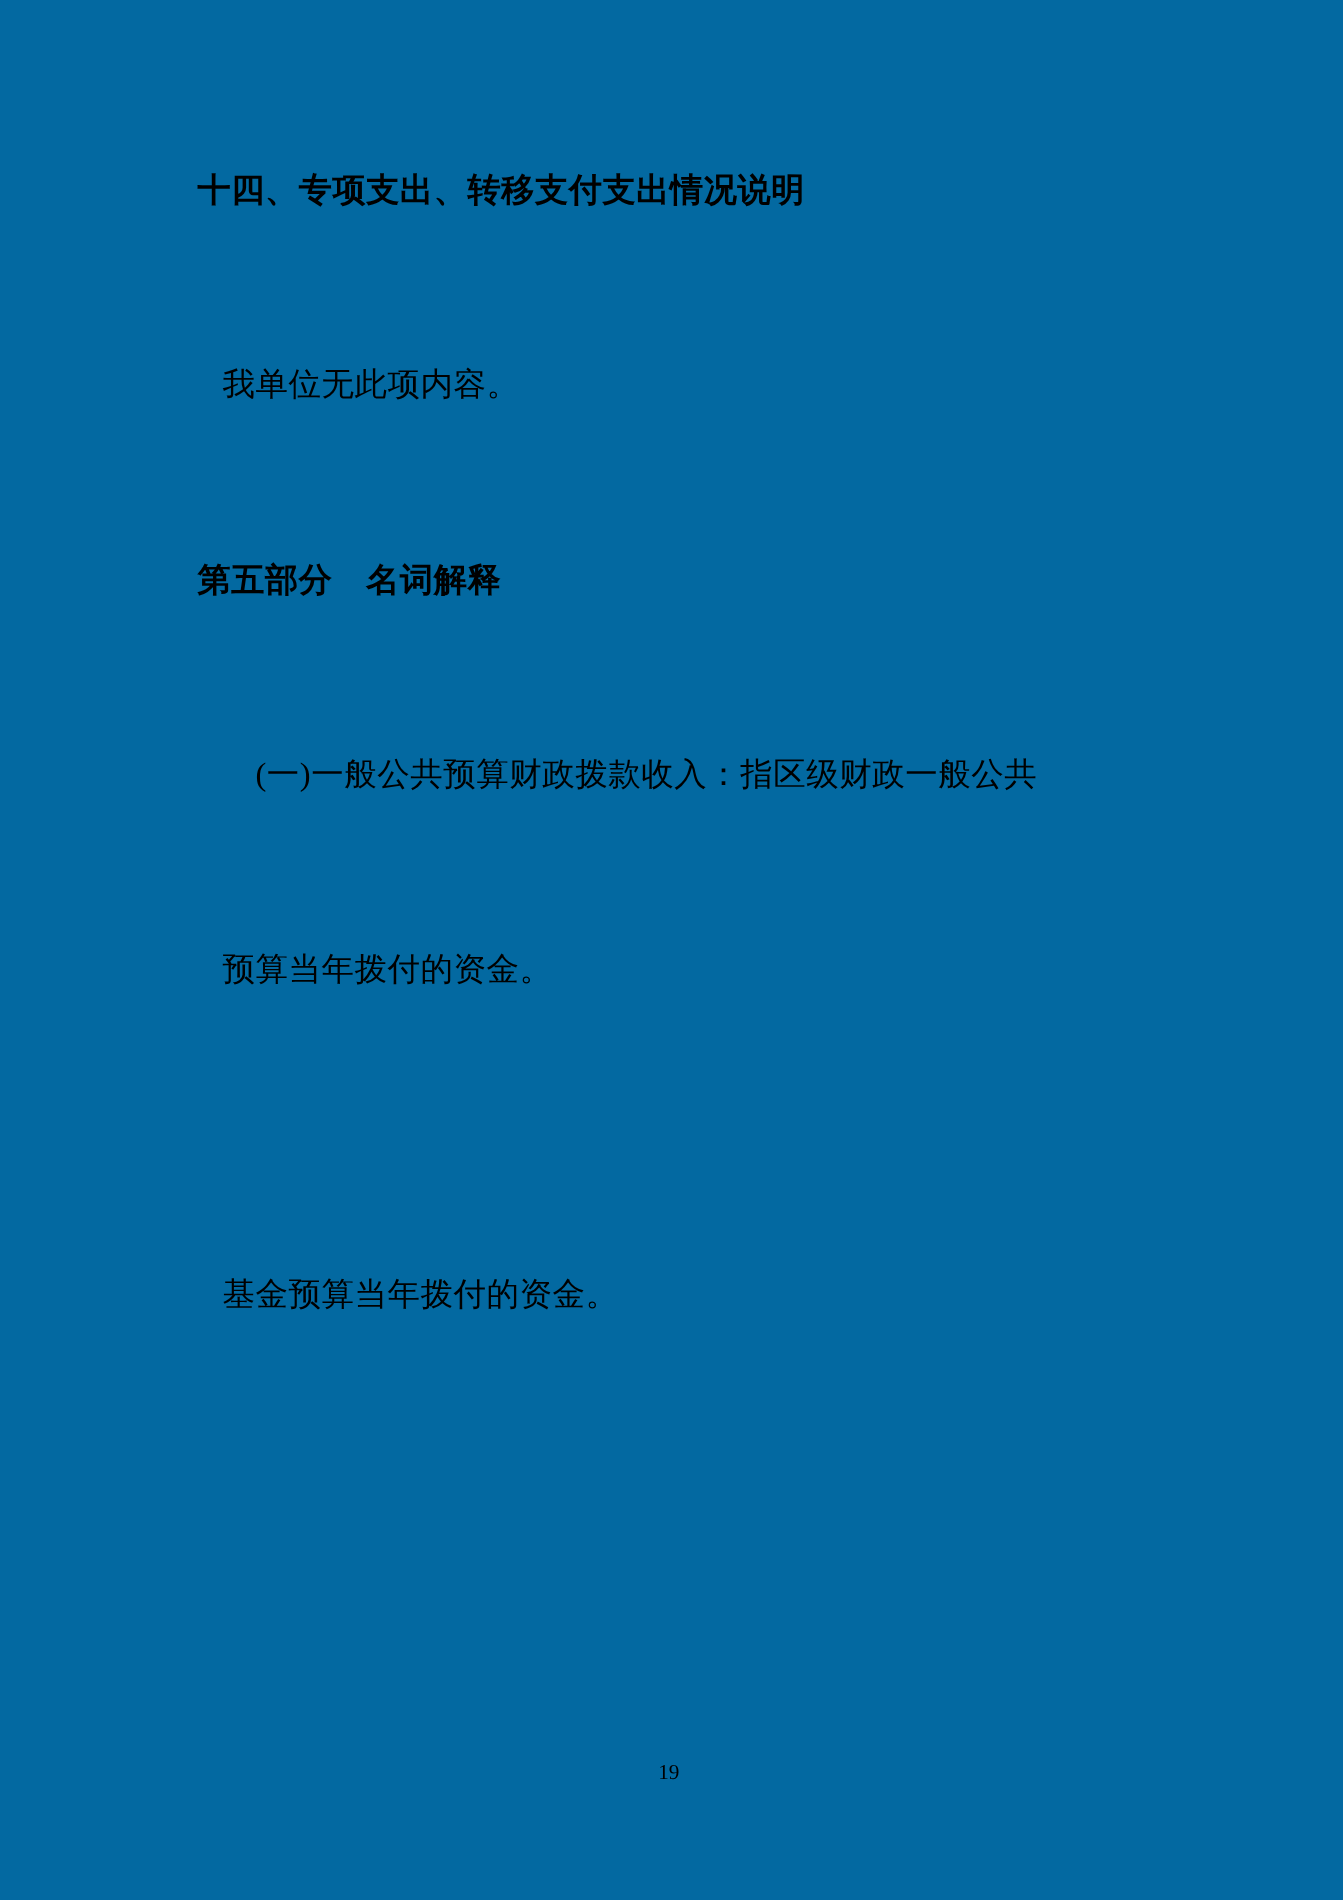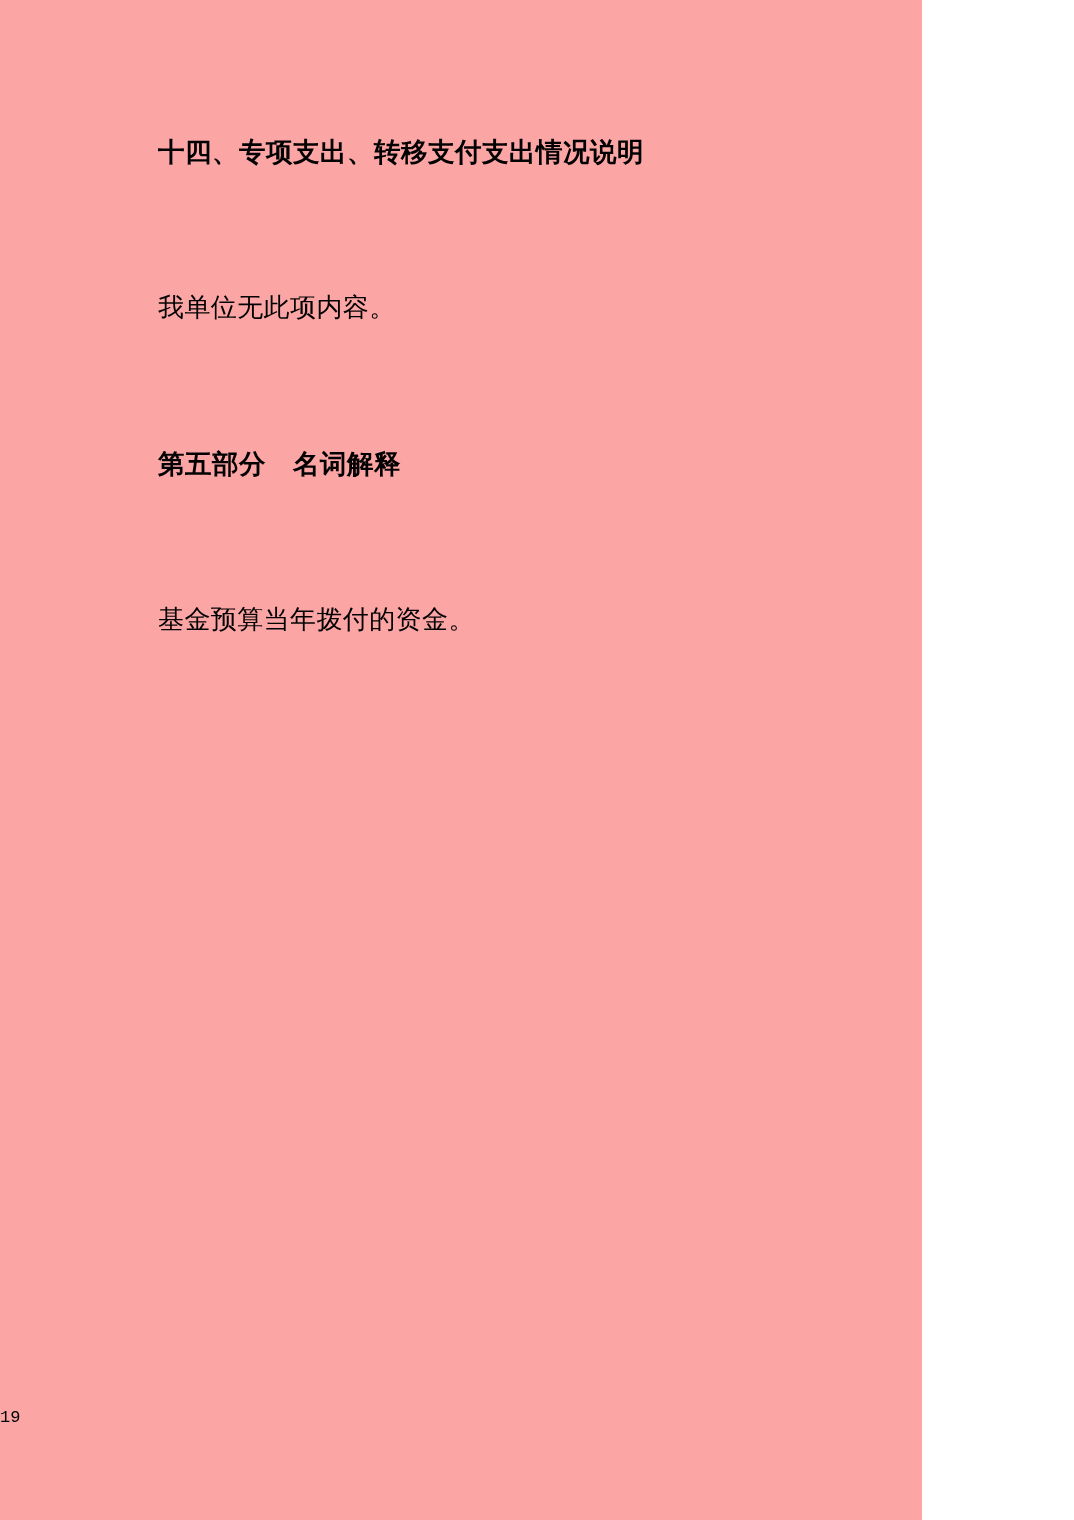--- a/index.html
+++ b/index.html
@@ -2,23 +2,23 @@
 <html lang="zh"><head>
 <meta charset="utf-8">
 <style>
   html, body {
     margin: 0;
     padding: 0;
     background: #ffffff;
   }
   .page {
     position: relative;
-    width: 922px;
+    width: 1074px;
     height: 1520px;
-    background: #fca5a5;
+    background: #0369a1;
     box-sizing: border-box;
     font-family: "Liberation Serif", "DejaVu Serif", serif;
     color: #000000;
     overflow: hidden;
   }
   .content {
     position: absolute;
     left: 158px;
     top: 126px;
     width: 772px;
@@ -39,45 +39,50 @@
     line-height: 52px;
     margin: 0;
     letter-spacing: 0.4px;
     white-space: pre-wrap;
   }
   .pageno {
     position: absolute;
     left: 0;
     right: 4px;
     top: 1408px;
-    text-align: left;
-    font-family: Liberation Mono, monospace;
+    text-align: center;
+    font-family: Liberation Serif, serif;
     font-size: 17px;
     color: #000;
   }
   .line {
     display: block;
+    margin-left: 20px;
   }
 </style>
 </head>
 <body>
 
 <div class="page">
   <div class="content">
 
     <div class="heading">十四、专项支出、转移支付支出情况说明</div>
 
     <div class="para">
       <span class="line">我单位无此项内容。</span>
     </div>
 
 
 
     <div class="heading">第五部分　名词解释</div>
 
+    <div class="para">
+      <span class="line">　(一)一般公共预算财政拨款收入：指区级财政一般公共</span>
+      <span class="line">预算当年拨付的资金。</span>
+    </div>
 
     <div class="para">
       <span class="line">基金预算当年拨付的资金。</span>
     </div>
 
   </div>
 
   <div class="pageno">19</div>
 </div>
 

